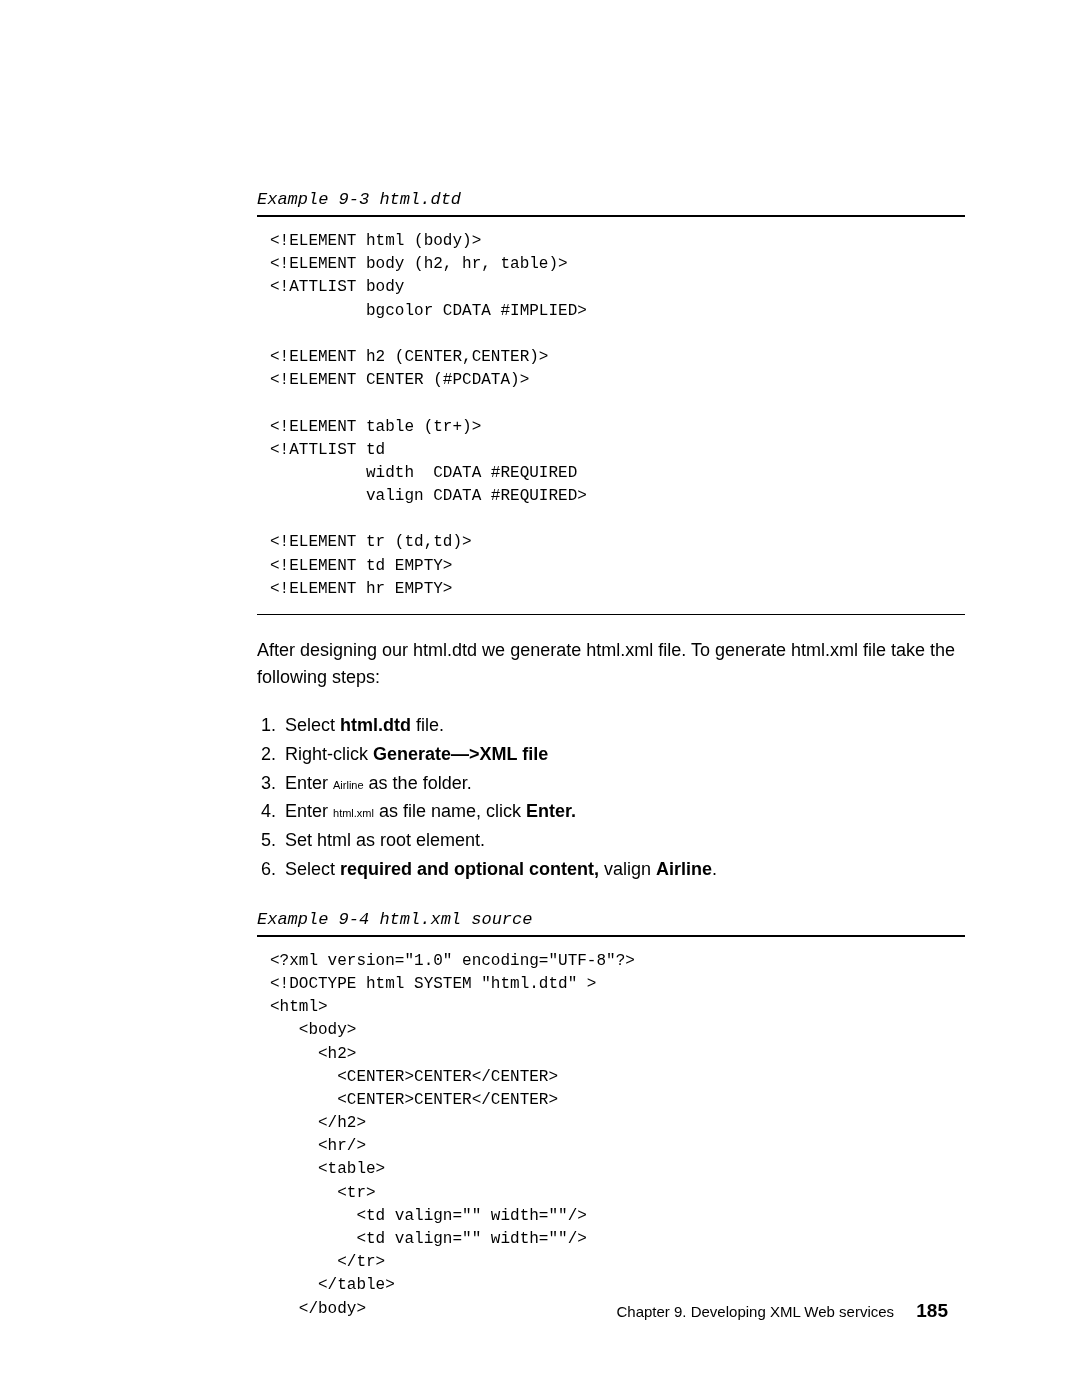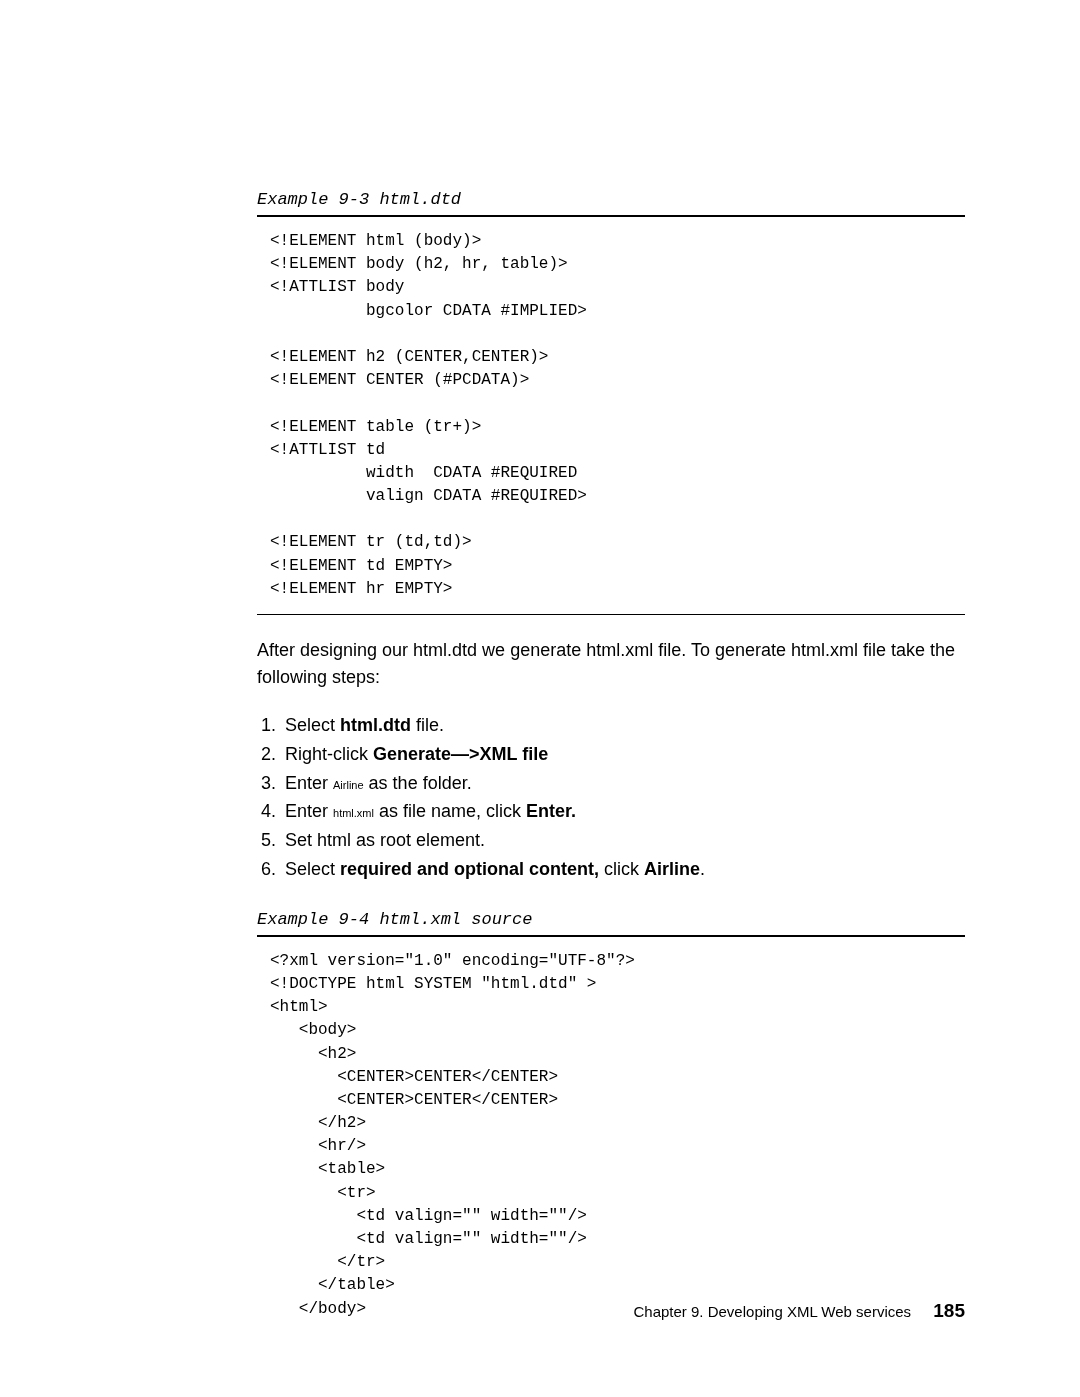--- a/index.html
+++ b/index.html
@@ -52,21 +52,21 @@
     padding-left: 24px;
   }
   ol.steps li {
     padding-left: 4px;
   }
   .mono { font-family: Liberation Sans, sans-serif; font-size: 11px; }
   strong { font-weight: bold; }
   .footer {
     position: absolute;
     bottom: 92px;
-    right: 115px;
+    right: 132px;
     font-size: 15px;
   }
   .footer .pnum {
     font-weight: bold;
     font-size: 19px;
     margin-left: 18px;
   }
 </style>
 </head>
 <body>
@@ -94,21 +94,21 @@
   <hr class="hr-thin">
 
   <p class="body">After designing our html.dtd we generate html.xml file. To generate html.xml file take the following steps:</p>
 
   <ol class="steps">
     <li><span>Select </span><strong>html.dtd</strong><span> file.</span></li>
     <li><span>Right-click </span><strong>Generate—&gt;XML file</strong></li>
     <li><span>Enter </span><span class="mono">Airline</span><span> as the folder.</span></li>
     <li><span>Enter </span><span class="mono">html.xml</span><span> as file name, click </span><strong>Enter.</strong></li>
     <li><span>Set html as root element.</span></li>
-    <li><span>Select </span><strong>required and optional content,</strong><span> click </span><strong>Airline</strong><span>.</span></li>
+    <li><span>Select </span><strong>required and optional content,</strong><span> valign </span><strong>Airline</strong><span>.</span></li>
   </ol>
 
 
   <p class="example-caption">Example 9-4   html.xml source</p>
   <hr class="hr-thick">
   <pre class="code">&lt;?xml version="1.0" encoding="UTF-8"?&gt;
 &lt;!DOCTYPE html SYSTEM "html.dtd" &gt;
 &lt;html&gt;
    &lt;body&gt;
      &lt;h2&gt;

